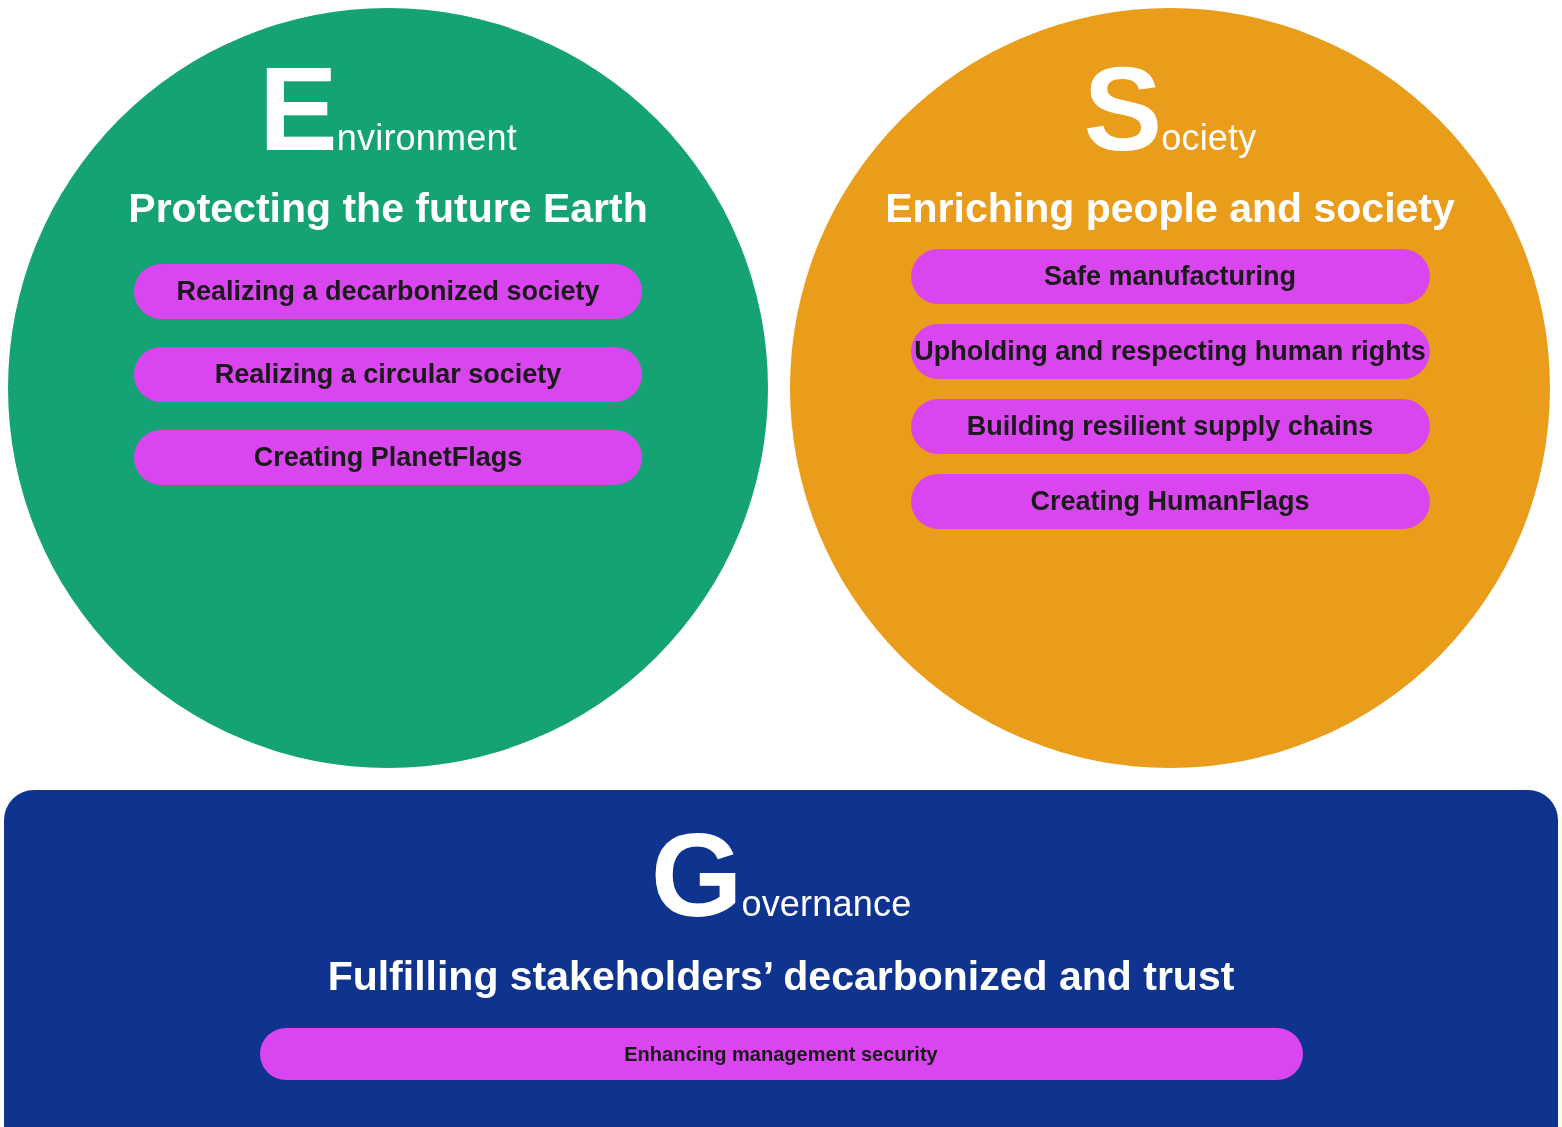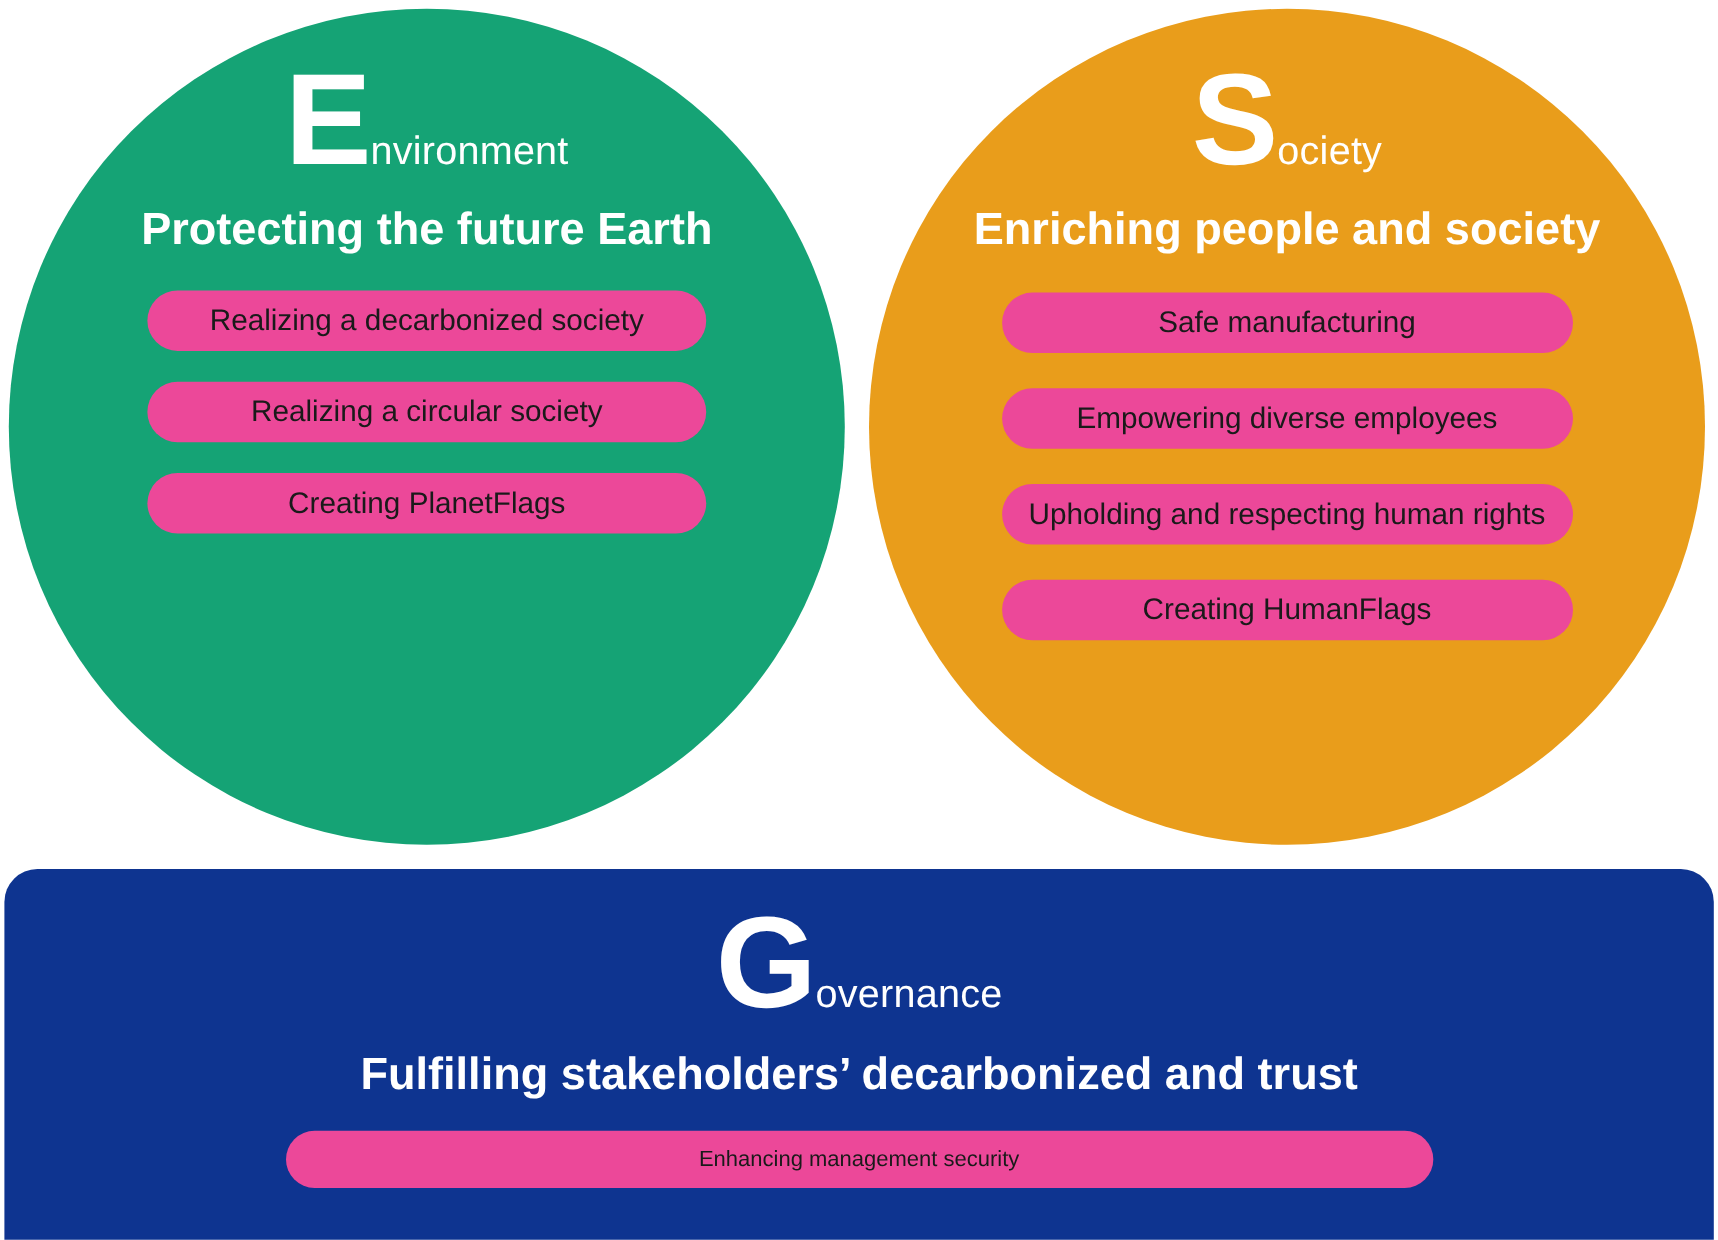--- a/index.html
+++ b/index.html
@@ -85,33 +85,33 @@
   #pillar-governance .pillar-tagline { margin-top: 20px; }
 
   
   .pill-list {
     list-style: none;
     display: flex;
     flex-direction: column;
     align-items: center;
   }
   #environment-pill-list { margin-top: 33px; gap: 28px; }
-  #society-pill-list     { margin-top: 35px; gap: 32px; }
+  #society-pill-list     { margin-top: 18px; gap: 20px; }
   #governance-pill-list  { margin-top: 29px; gap: 22px; }
 
   .pill {
-    background: #ec4899;
+    background: #d946ef;
     border-radius: 30px;
     height: 55px;
     display: flex;
     align-items: center;
     justify-content: center;
     color: #1a1a1a;
     font-size: 27px;
-    font-weight: 400;
+    font-weight: 700;
     white-space: nowrap;
     padding: 0 20px;
   }
 
   #environment-pill-list .pill { width: 508px; }
   #society-pill-list .pill     { width: 519px; }
   #governance-pill-list .pill  { width: 1043px; height: 52px; font-size: 20px; }
 </style>
 </head>
 <body>
@@ -136,22 +136,22 @@
   <section class="pillar-circle" id="pillar-society">
 
     <h2 class="pillar-name">
       <span class="pillar-initial">S</span><span class="pillar-rest">ociety</span>
     </h2>
 
     <p class="pillar-tagline">Enriching people and society</p>
 
     <ul class="pill-list" id="society-pill-list">
       <li class="pill">Safe manufacturing</li>
-      <li class="pill">Empowering diverse employees</li>
       <li class="pill">Upholding and respecting human rights</li>
+      <li class="pill">Building resilient supply chains</li>
       <li class="pill">Creating HumanFlags</li>
     </ul>
   </section>
 
   <section id="pillar-governance">
 
     <h2 class="pillar-name">
       <span class="pillar-initial">G</span><span class="pillar-rest">overnance</span>
     </h2>
 

